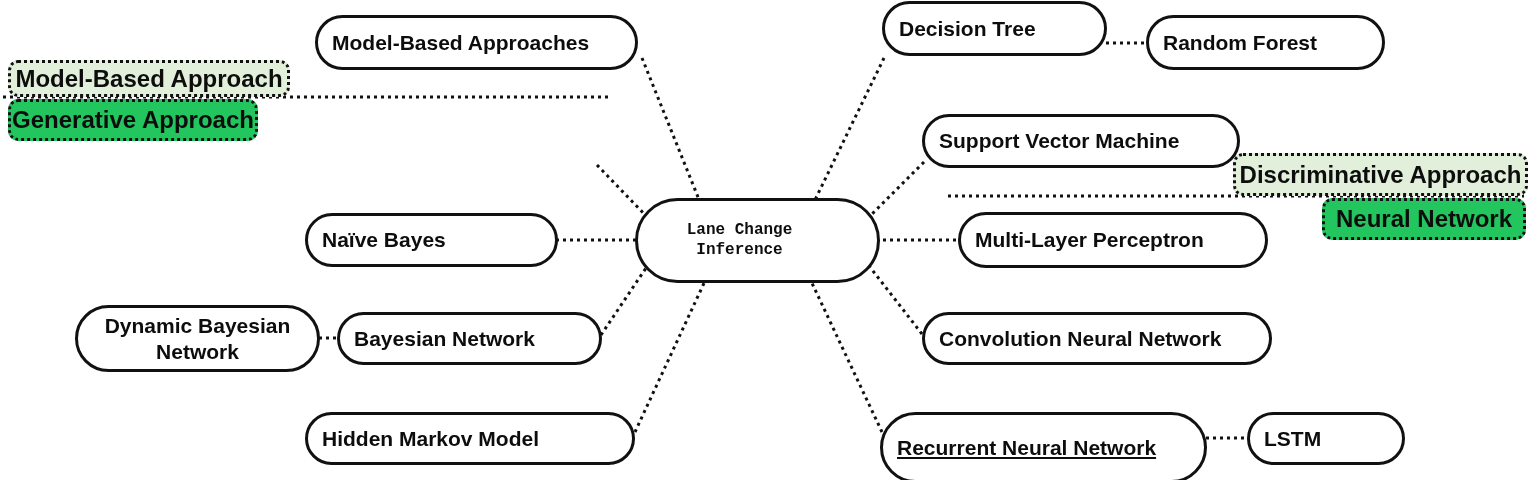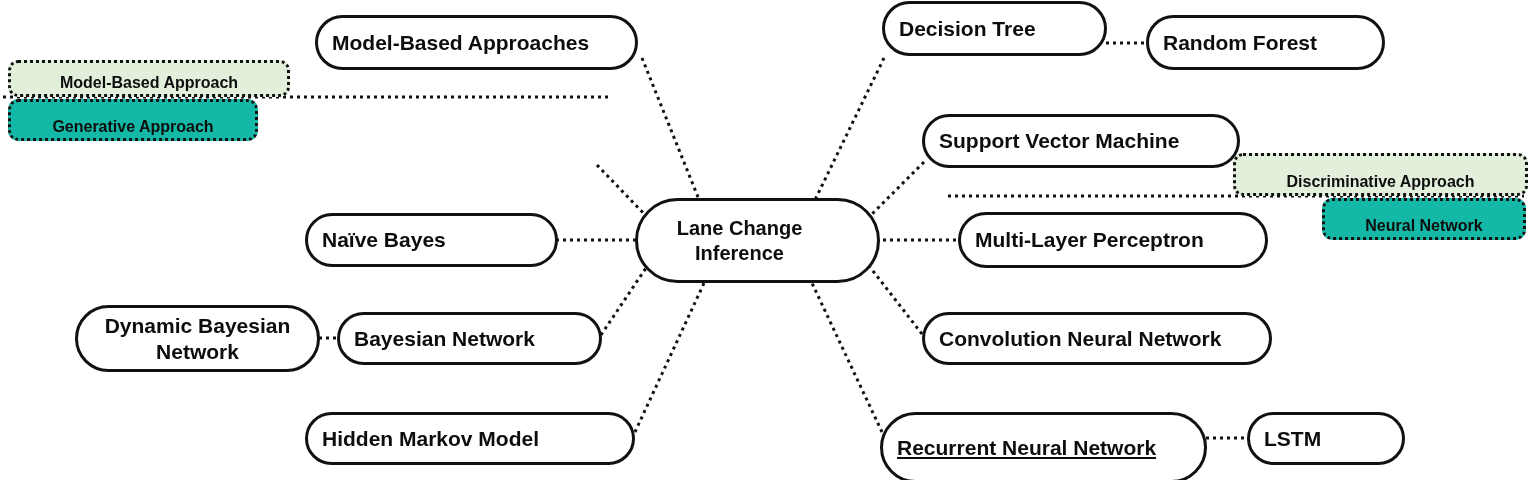--- a/index.html
+++ b/index.html
@@ -37,43 +37,44 @@
     align-items: center;
     justify-content: flex-start;
     text-align: center;
     font-weight: bold;
     font-size: 21px;
     line-height: 1.22;
     color: #0d0d0d;
     padding: 20px 14px;
   }
   .node.center-node {
-    font-size: 20px;
+    font-size: 16px;
+    font-family: Liberation Mono, monospace;
   }
   .node.center-node span {
     display: inline-block;
     max-width: 175px;
   }
   .tag {
     position: absolute;
     box-sizing: border-box;
     border: 3px dotted #111111;
     border-radius: 10px;
     display: flex;
-    align-items: flex-end;
+    align-items: center;
     justify-content: center;
     text-align: center;
     font-weight: bold;
-    font-size: 16px;
+    font-size: 24px;
     color: #0d0d0d;
     padding: 2px 10px;
     white-space: nowrap;
   }
   .tag.green { background: #e2efda; }
-  .tag.gray  { background: #14b8a6; }
+  .tag.gray  { background: #22c55e; }
 </style>
 </head>
 <body>
 
 <div class="canvas">
 
   <svg class="connectors" viewBox="0 0 1535 480" aria-hidden="true">
 
     <line x1="642" y1="58" x2="700" y2="202"></line>
     <line x1="597" y1="165" x2="652" y2="222"></line>

